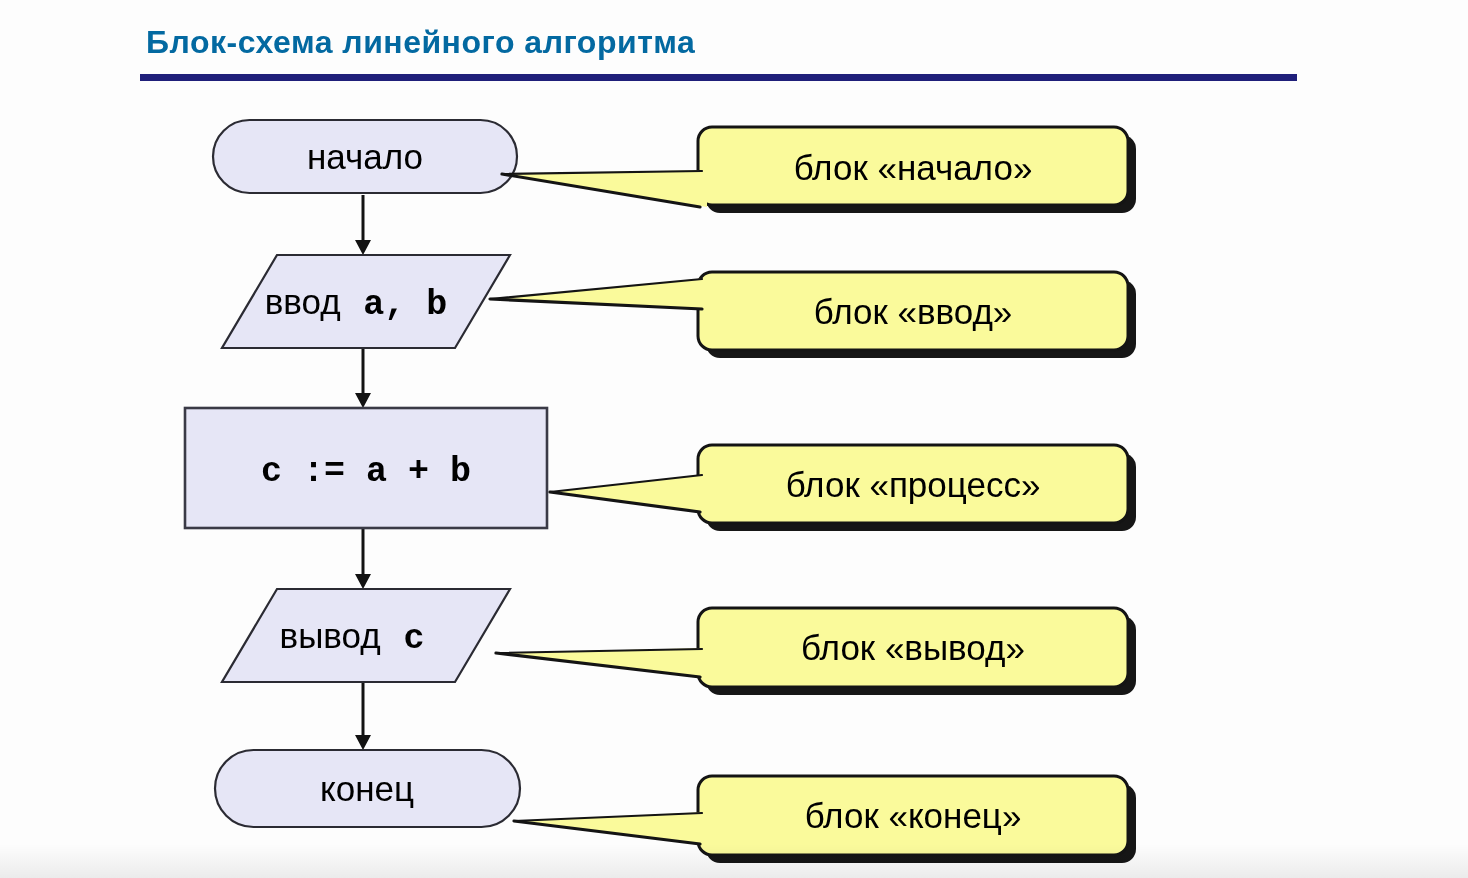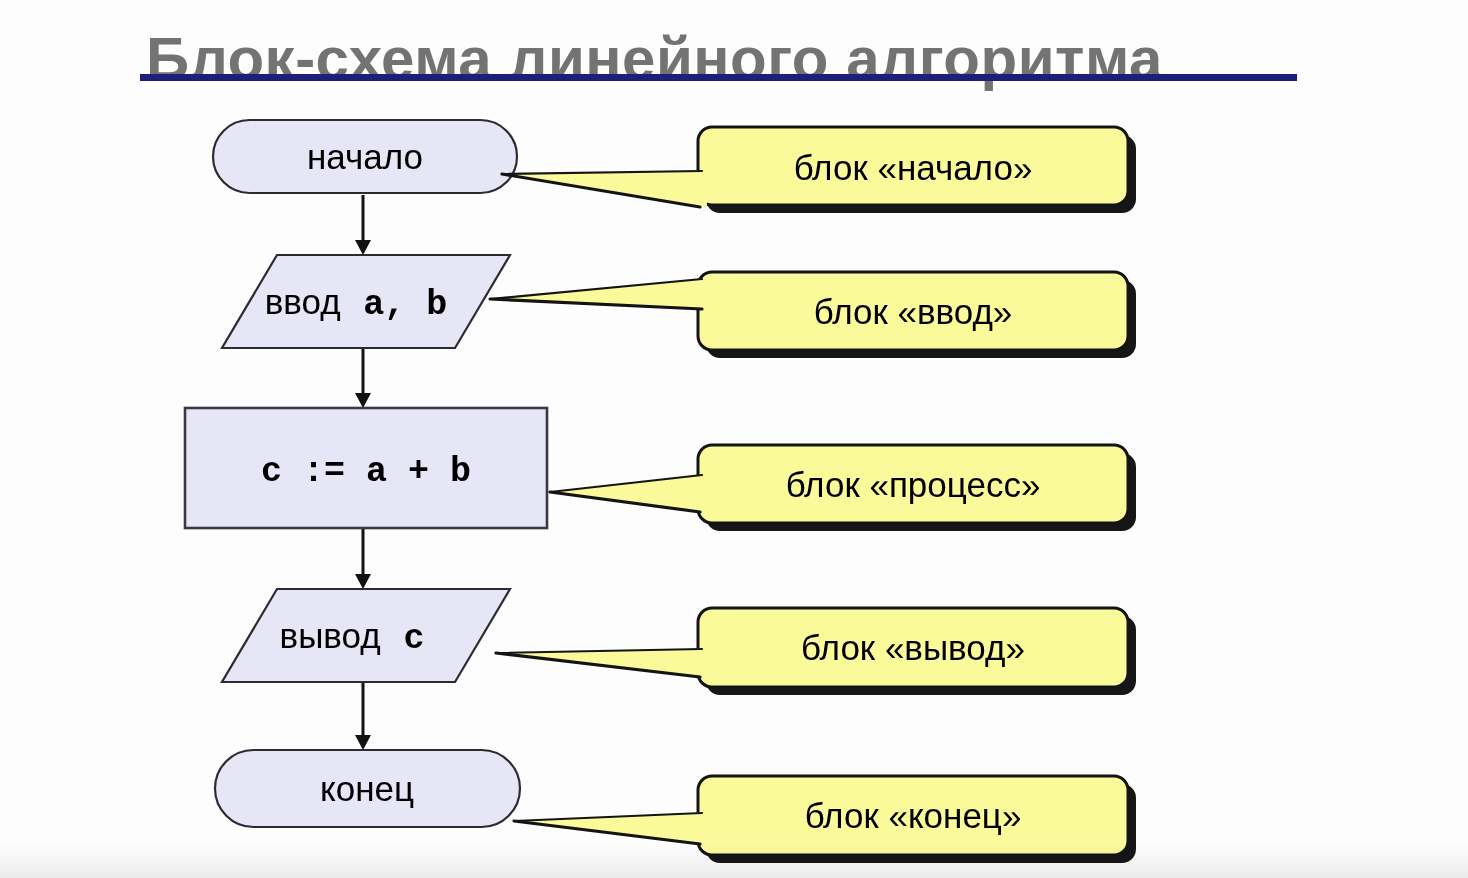--- a/index.html
+++ b/index.html
@@ -3,21 +3,21 @@
 <meta charset="utf-8">
 <style>
   html,body{margin:0;padding:0;}
   body{
     width:1468px;height:878px;overflow:hidden;position:relative;
     background:#fdfdfd;
     font-family:"Liberation Sans",sans-serif;
   }
   .slide-title{
     position:absolute;left:146px;top:24px;margin:0;
-    font-size:60px;font-weight:bold;letter-spacing:.5px;color:#737373;
+    font-size:32px;font-weight:bold;letter-spacing:.5px;color:#0369a1;
     font-family:"Liberation Sans",sans-serif;white-space:nowrap;
   }
   .title-underline{
     position:absolute;left:140px;top:74px;width:1157px;height:7px;
     background:#1f1f7a;
   }
   .diagram-svg{position:absolute;left:0;top:0;}
   .node{stroke:#2b2b33;stroke-width:2.2;}
   .node-rect{stroke:#3a3a46;stroke-width:2.6;}
   .node-label{

